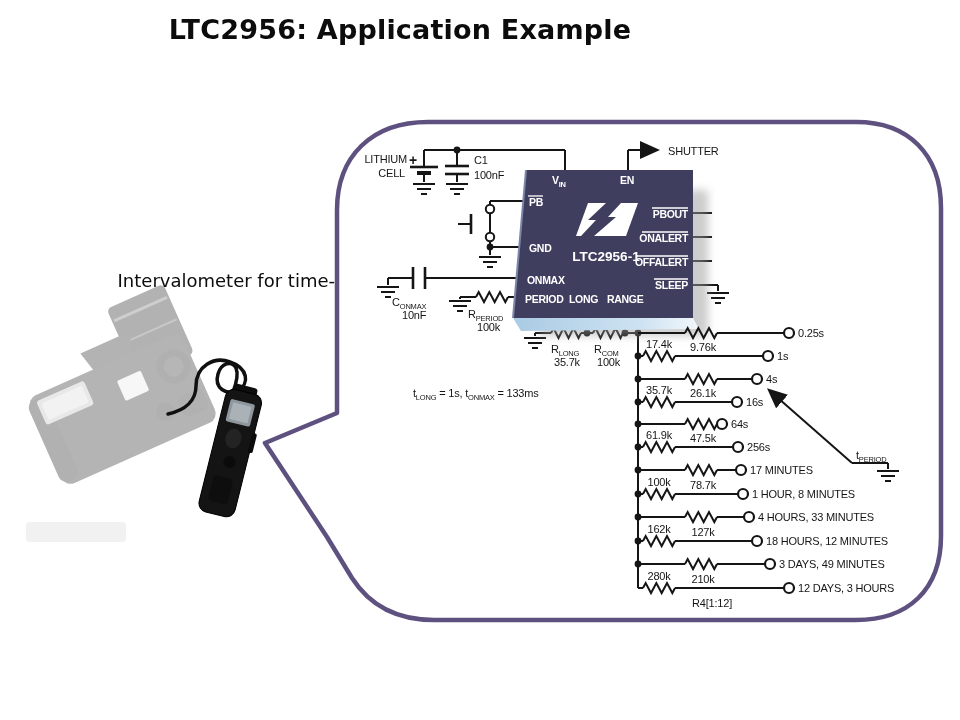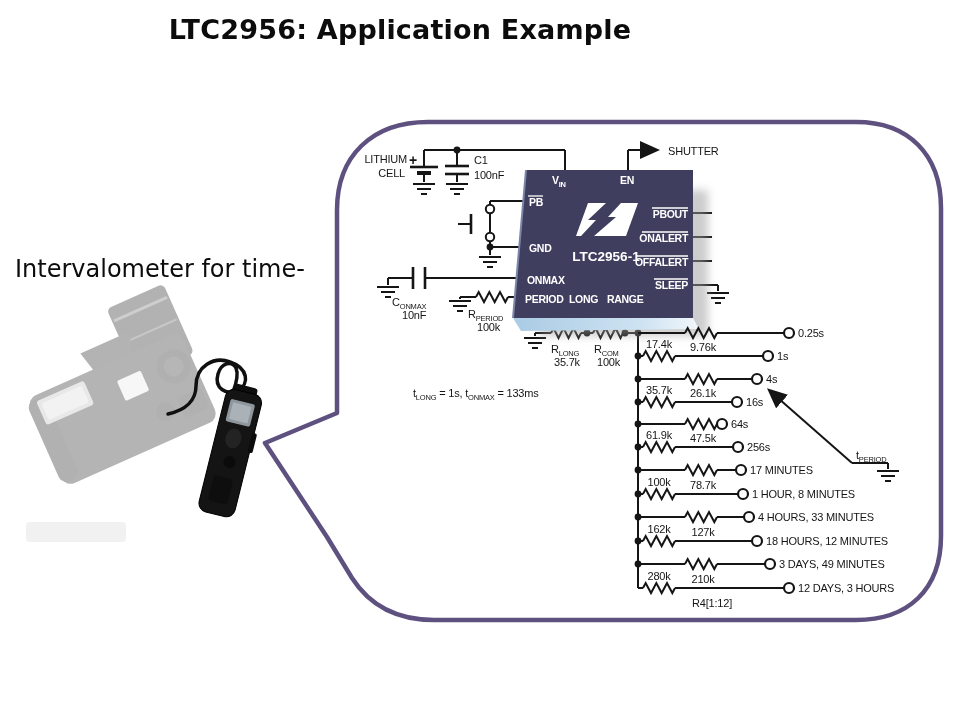--- a/index.html
+++ b/index.html
@@ -1,21 +1,21 @@
 <!DOCTYPE html>
 <html><head>
 <meta charset="utf-8">
 <style>
   html,body{margin:0;padding:0;background:#fff;}
   .slide{position:relative;width:960px;height:720px;background:#ffffff;overflow:hidden;
          font-family:"DejaVu Sans",sans-serif;}
   .title{position:absolute;top:14px;left:0;width:800px;text-align:center;
          font-size:27px;font-weight:bold;color:#0c0c0c;letter-spacing:.2px;}
-  .caption{position:absolute;top:254px;left:15px;width:320px;text-align:left;
-         font-size:24px;line-height:1.25;color:#0c0c0c;}
+  .caption{position:absolute;top:270px;left:15px;width:320px;text-align:right;
+         font-size:18px;line-height:1.25;color:#0c0c0c;}
   svg{position:absolute;top:0;left:0;}
   svg text{font-family:"Liberation Sans",sans-serif;font-size:11px;fill:#151515;letter-spacing:-0.2px;}
   .sub{font-size:7.5px;}
   .chiptxt{fill:#ffffff;font-weight:bold;font-size:10.5px;letter-spacing:-0.3px;}
   .chipname{fill:#ffffff;font-weight:bold;font-size:13.5px;letter-spacing:0px;}
   .wire{stroke:#151515;stroke-width:2;fill:none;}
   .wire25{stroke:#151515;stroke-width:2.6;fill:none;}
   .gndln{stroke:#151515;stroke-width:2;}
   .busdot{fill:#151515;}
   .term{fill:#ffffff;stroke:#151515;stroke-width:2.2;}

